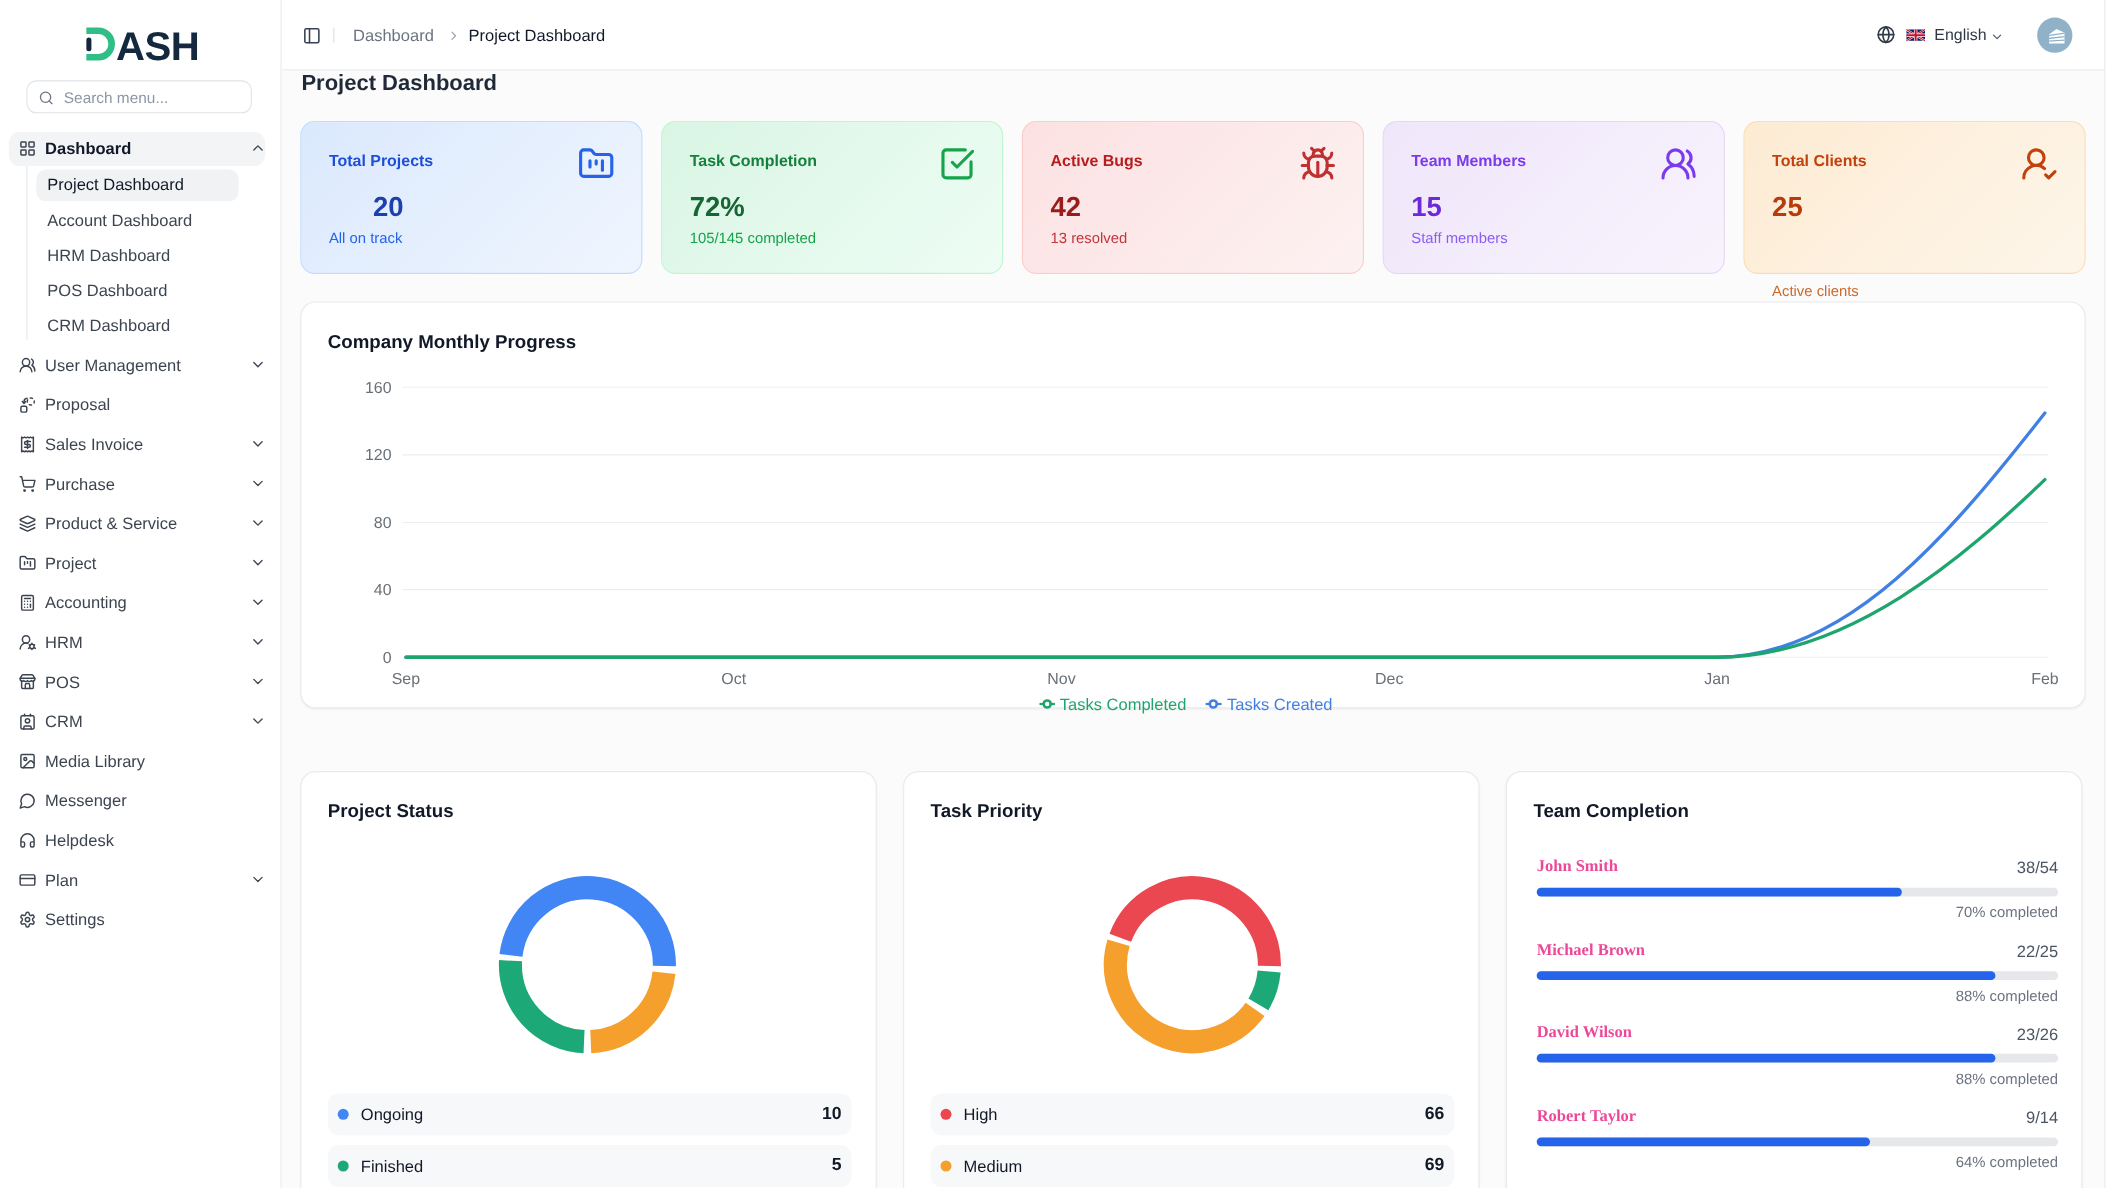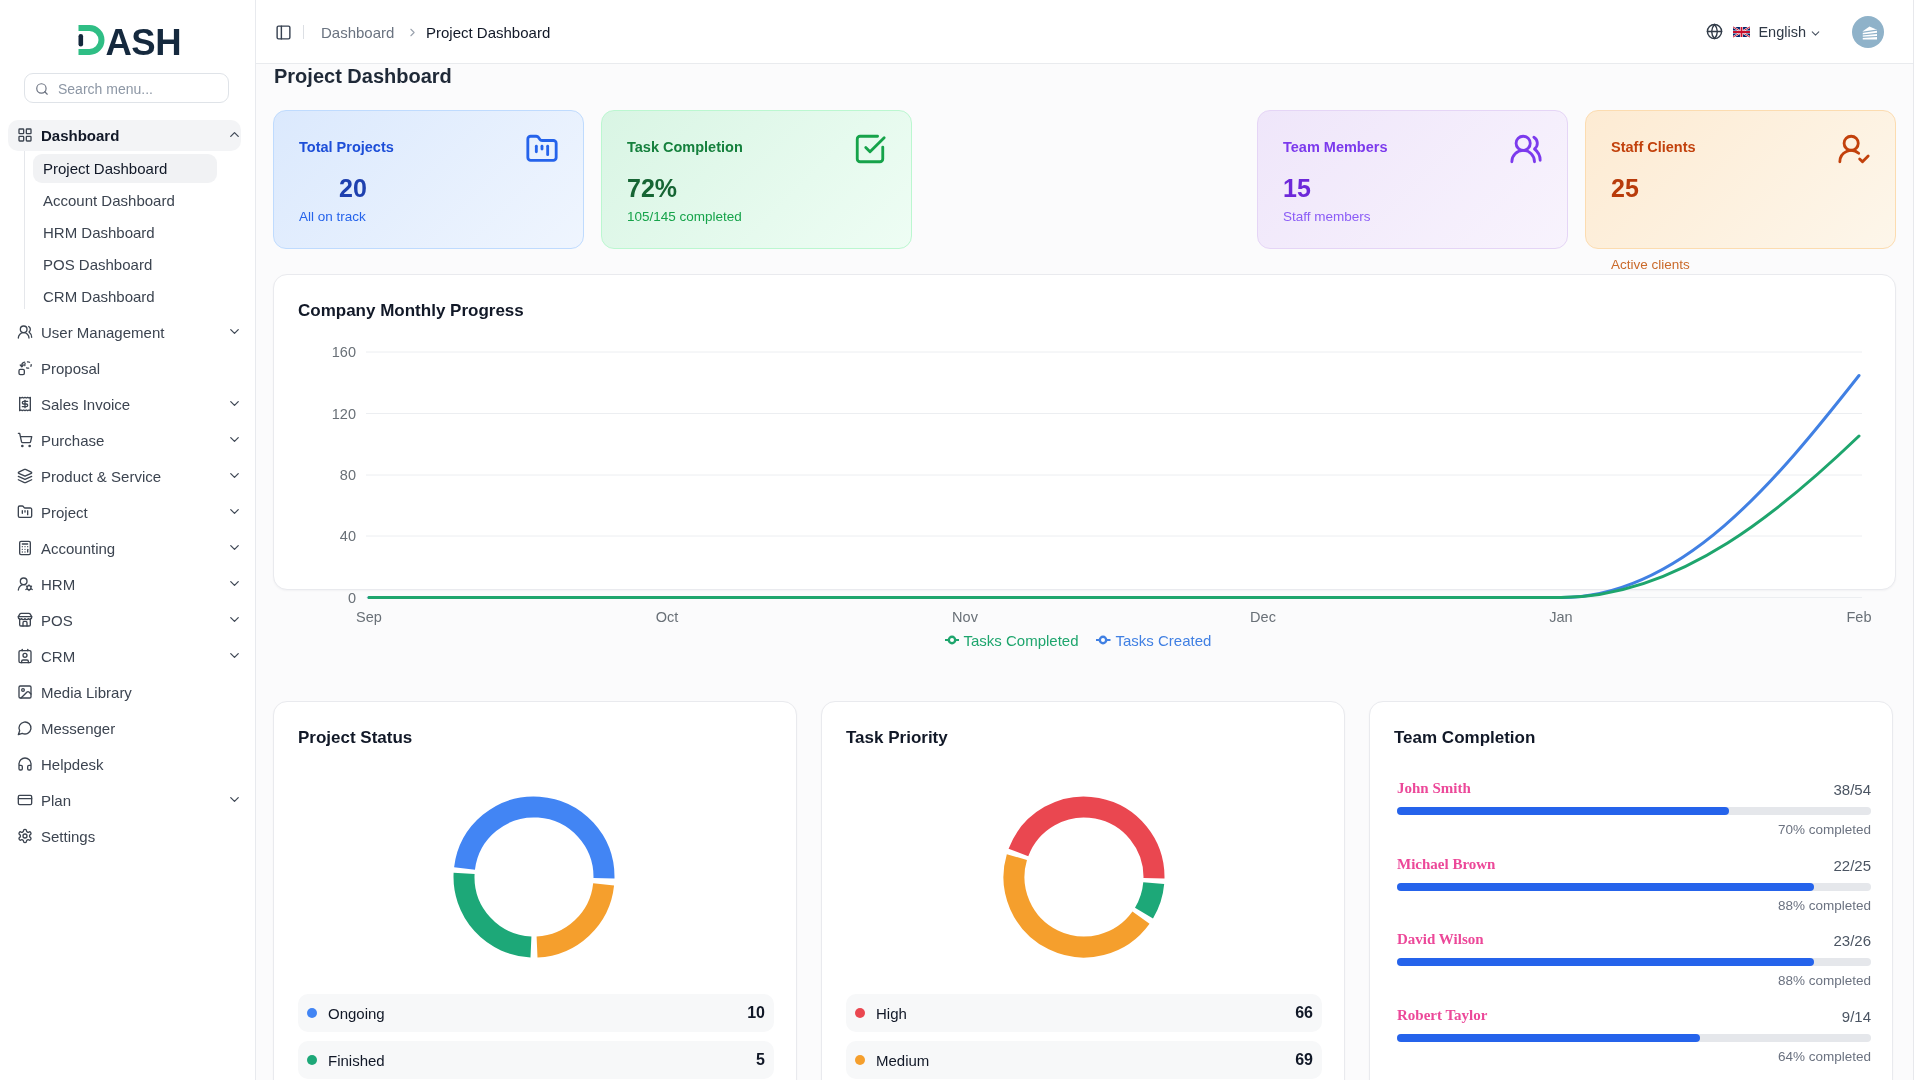--- a/index.html
+++ b/index.html
@@ -326,41 +326,59 @@
 </div>
 <div class="scard" style="left:601px; background:linear-gradient(135deg,#d9f5e4,#eefdf4); border:1px solid #bbf7d0;">
   <div class="t" style="color:#15803d;">Task Completion</div>
   <div class="v" style="color:#166534;">72%</div>
   <div class="s" style="color:#16a34a;">105/145 completed</div>
   <svg class="ic" width="34" height="34" viewBox="0 0 24 24" fill="none" stroke="#16a34a" stroke-width="2" stroke-linecap="round" stroke-linejoin="round">
         <path d="M21 10.656V19a2 2 0 0 1-2 2H5a2 2 0 0 1-2-2V5a2 2 0 0 1 2-2h12.344"></path>
         <path d="m9 11 3 3L22 4"></path>
       </svg>
 </div>
+<div class="scard" style="left:929px; background:linear-gradient(135deg,#fce1e2,#fdf1f1); border:1px solid #fecaca;">
+  <div class="t" style="color:#b91c1c;">Active Bugs</div>
+  <div class="v" style="color:#991b1b;">42</div>
+  <div class="s" style="color:#c2353c;">13 resolved</div>
+  <svg class="ic" width="34" height="34" viewBox="0 0 24 24" fill="none" stroke="#c03030" stroke-width="2" stroke-linecap="round" stroke-linejoin="round">
+        <path d="m8 2 1.88 1.88"></path>
+        <path d="M14.12 3.88 16 2"></path>
+        <path d="M9 7.13v-1a3.003 3.003 0 1 1 6 0v1"></path>
+        <path d="M12 20c-3.3 0-6-2.7-6-6v-3a4 4 0 0 1 4-4h4a4 4 0 0 1 4 4v3c0 3.3-2.7 6-6 6"></path>
+        <path d="M12 20v-9"></path>
+        <path d="M6.53 9C4.6 8.8 3 7.1 3 5"></path>
+        <path d="M6 13H2"></path>
+        <path d="M3 21c0-2.1 1.7-3.9 3.8-4"></path>
+        <path d="M20.97 5c0 2.1-1.6 3.8-3.5 4"></path>
+        <path d="M22 13h-4"></path>
+        <path d="M17.2 17c2.1.1 3.8 1.9 3.8 4"></path>
+      </svg>
+</div>
 <div class="scard" style="left:1257px; background:linear-gradient(135deg,#efe6fa,#f8f3fd); border:1px solid #e5d5f6;text-align:right;">
   <div class="t" style="color:#7c3aed;">Team Members</div>
   <div class="v" style="color:#6d28d9;">15</div>
   <div class="s" style="color:#8b5cf6;">Staff members</div>
   <svg class="ic" width="34" height="34" viewBox="0 0 24 24" fill="none" stroke="#7c3aed" stroke-width="2" stroke-linecap="round" stroke-linejoin="round">
         <path d="M18 21a8 8 0 0 0-16 0"></path>
         <circle cx="10" cy="8" r="5"></circle>
         <path d="M22 20c0-3.37-2-6.5-4-8a5 5 0 0 0-.45-8.3"></path>
       </svg>
 </div>
 <div class="scard" style="left:1585px; background:linear-gradient(135deg,#fdebd3,#fdf6ea); border:1px solid #fcdcb0;">
-  <div class="t" style="color:#c2410c;">Staff Clients</div>
+  <div class="t" style="color:#c2410c;">Total Clients</div>
   <div class="v" style="color:#b83b0a;">25</div>
   <div class="s" style="color:#ca6a2b;margin-top:48px;">Active clients</div>
   <svg class="ic" width="34" height="34" viewBox="0 0 24 24" fill="none" stroke="#c2410c" stroke-width="2" stroke-linecap="round" stroke-linejoin="round">
         <path d="M2 21a8 8 0 0 1 13.292-6"></path>
         <circle cx="10" cy="8" r="5"></circle>
         <path d="m16 19 2 2 4-4"></path>
       </svg>
 </div>
-<div id="chartcard" class="card" style="left:273px; top:274px; width:1623px; height:316px;">
+<div id="chartcard" class="card" style="left:273px; top:274px; width:1623px; height:370px;">
   <div class="cardtitle">Company Monthly Progress</div>
   <svg id="chart" width="1621" height="395" viewBox="0 0 1621 395" style="position:absolute;left:0;top:0;">
     <g stroke="#eceef1" stroke-width="1">
       <line x1="92" y1="77" x2="1588" y2="77"></line>
       <line x1="92" y1="138.5" x2="1588" y2="138.5"></line>
       <line x1="92" y1="200" x2="1588" y2="200"></line>
       <line x1="92" y1="261" x2="1588" y2="261"></line>
       <line x1="92" y1="322.5" x2="1588" y2="322.5"></line>
     </g>
     <g font-size="14.5" fill="#697077" text-anchor="end">

